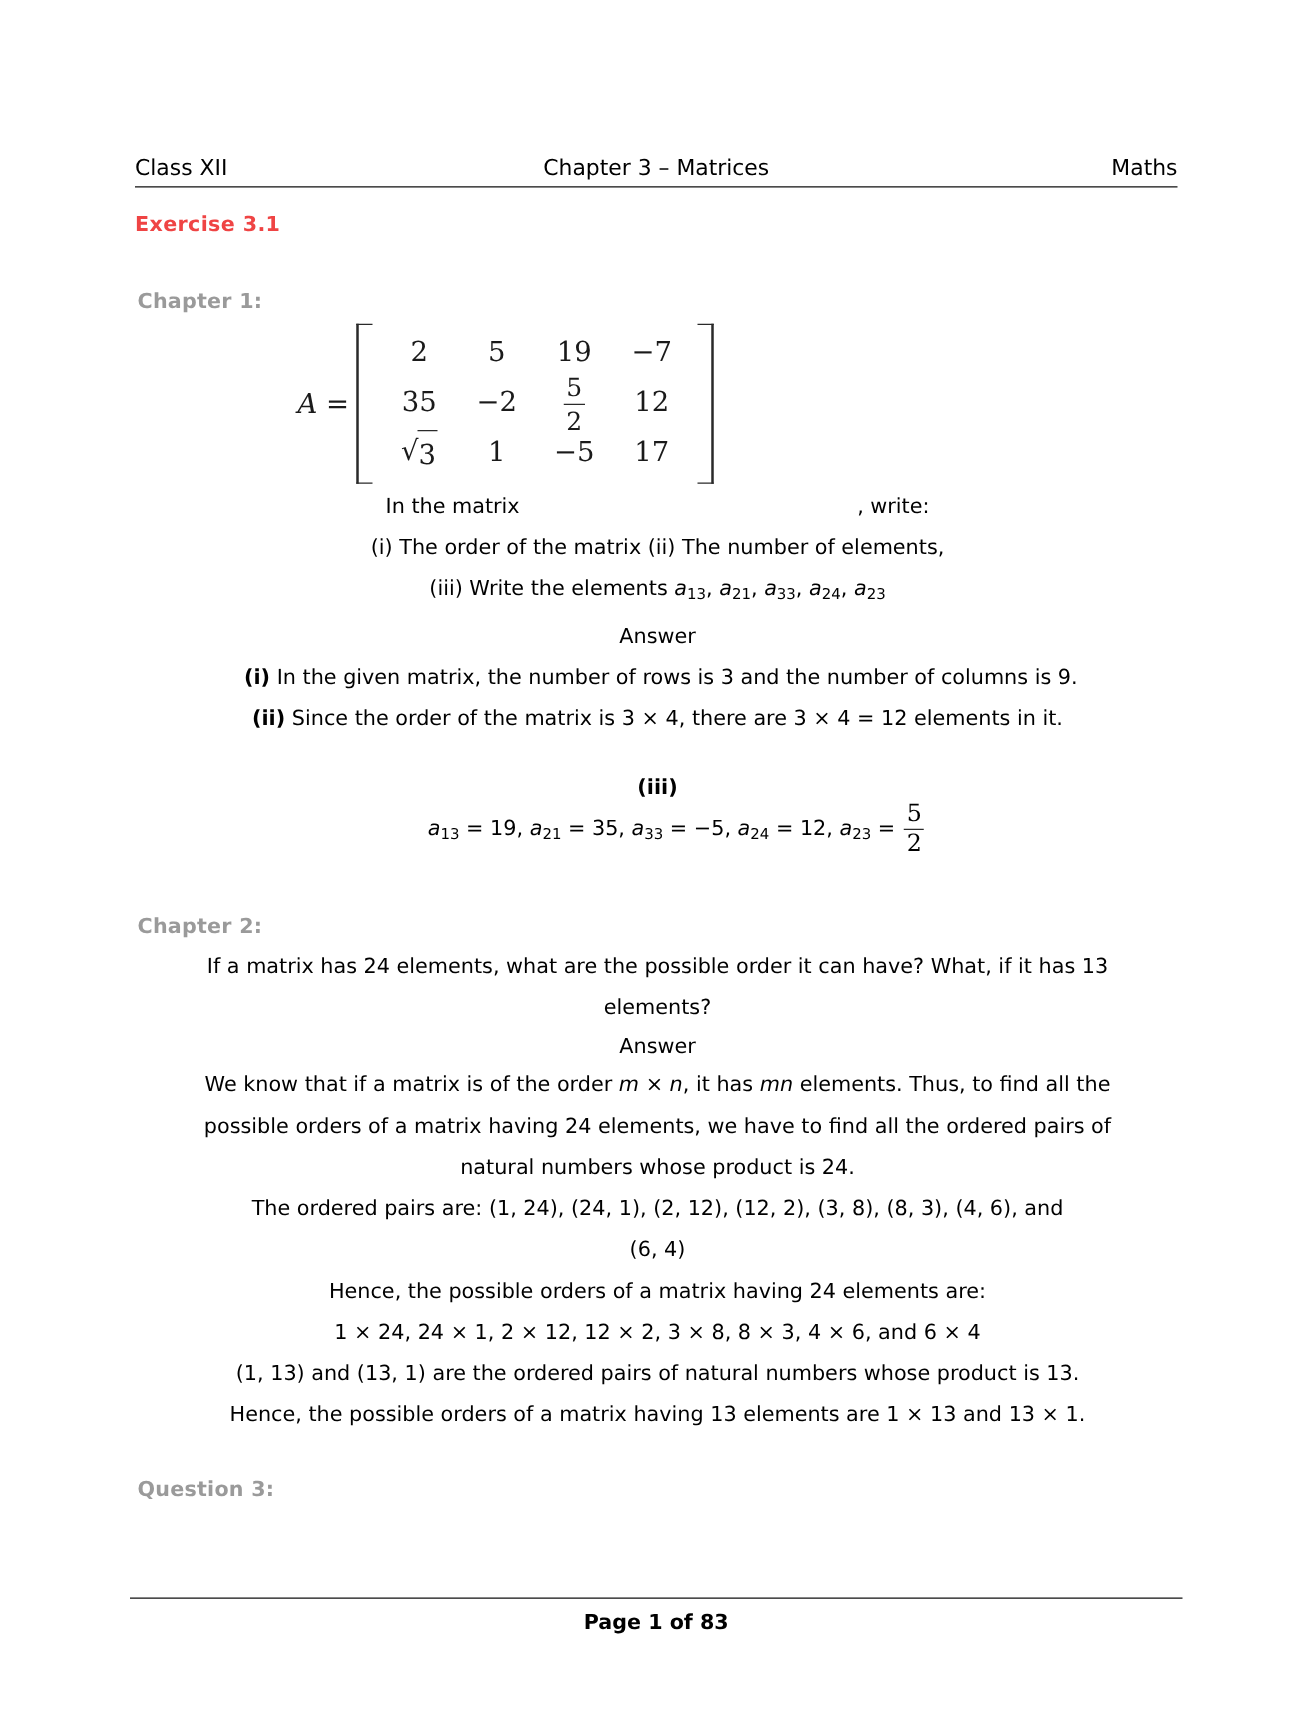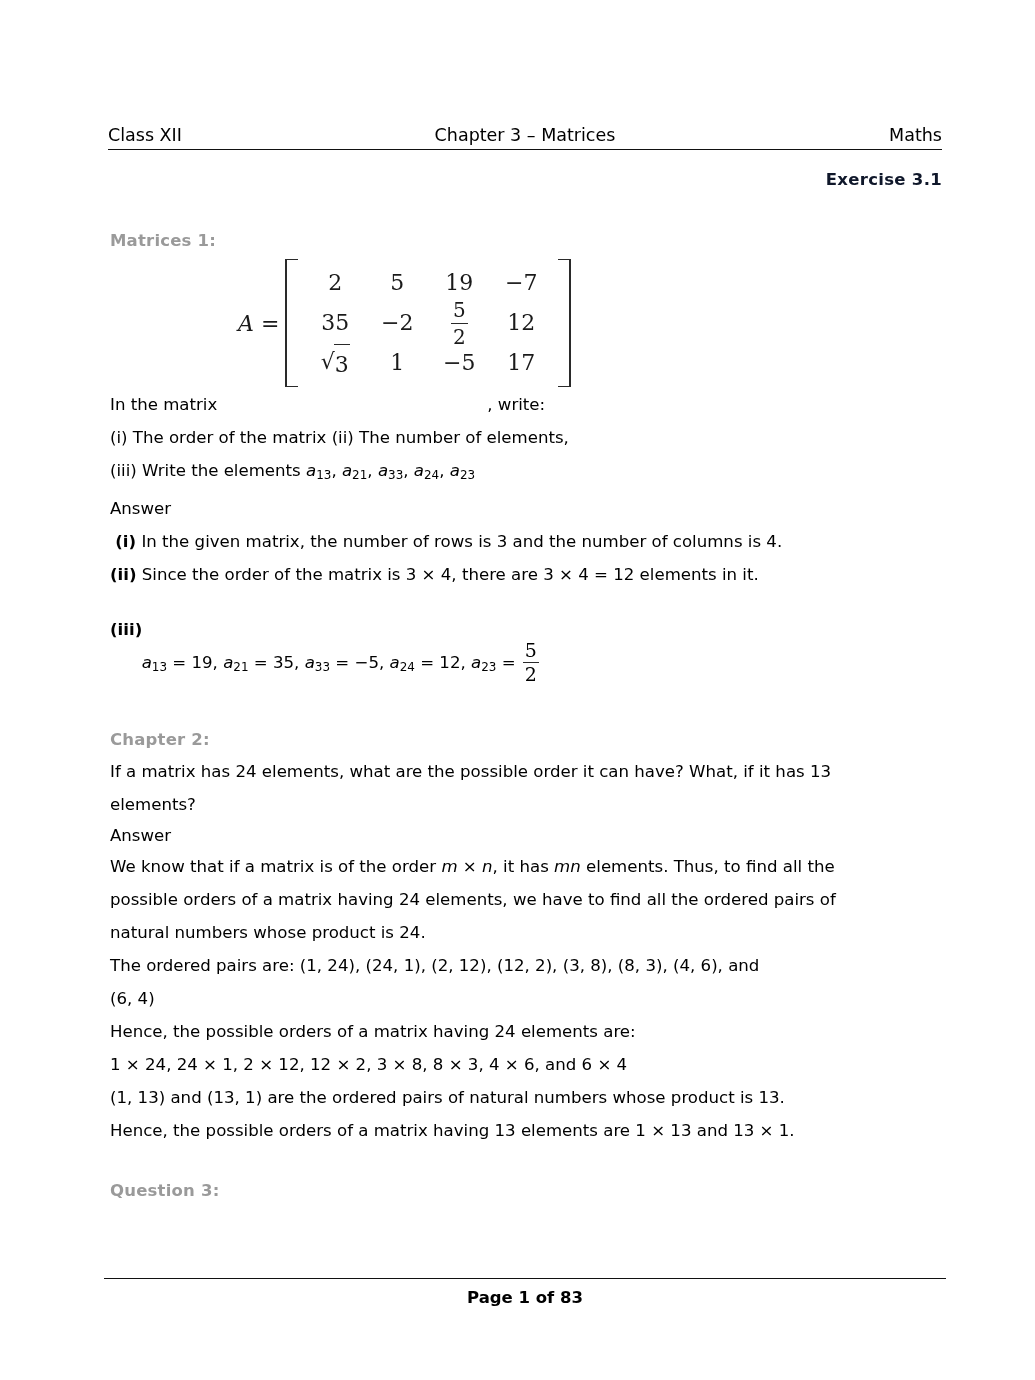--- a/index.html
+++ b/index.html
@@ -49,24 +49,24 @@
     height: 0;
     border-top: 1.6px solid #111;
   }
 
   
   .exercise-title {
     position: absolute;
     left: 108px;
     top: 154px;
     width: 834px;
-    text-align: right;
+    text-align: left;
     font-size: 16.5px;
     font-weight: bold;
-    color: #0f172a;
+    color: #ef4444;
     letter-spacing: .3px;
   }
 
   
   .content {
     position: absolute;
     left: 110px;
     top: 215px;
     width: 832px;
   }
@@ -75,20 +75,21 @@
     font-weight: bold;
     color: #9a9a9a;
     letter-spacing: .2px;
     margin: 0 0 6px 0;
   }
   .line {
     font-size: 16.6px;
     line-height: 33px;
     margin: 0;
     white-space: pre-wrap;
+    text-align: center;
   }
   .line.tight { line-height: 29px; }
   .spacer-md { height: 22px; }
   .spacer-lg { height: 34px; }
   b.lbl { font-weight: bold; }
   i.it { font-style: italic; }
   .sub {
     font-size: 0.72em;
     vertical-align: -0.28em;
     font-style: normal;
@@ -224,33 +225,33 @@
     <span class="header-left">Class XII</span>
     <span class="header-center">Chapter 3 – Matrices</span>
     <span class="header-right">Maths</span>
   </div>
   <div class="header-rule"></div>
 
   <div class="exercise-title">Exercise 3.1</div>
 
   <div class="content">
 
-    <div class="q-head">Matrices 1:</div>
+    <div class="q-head">Chapter 1:</div>
 
     <div style="height:132px"></div>
 
     <p class="line"><span>In the matrix</span><span style="display:inline-block;width:270px"></span><span>, write:</span></p>
 
     <p class="line">(i) The order of the matrix (ii) The number of elements,</p>
 
     <p class="line"><span>(iii) Write the elements </span><i class="mi">a<span class="sub">13</span></i>, <i class="mi">a<span class="sub">21</span></i>, <i class="mi">a<span class="sub">33</span></i>, <i class="mi">a<span class="sub">24</span></i>, <i class="mi">a<span class="sub">23</span></i></p>
 
     <p class="line">Answer</p>
 
-    <p class="line">&nbsp;<b class="lbl">(i)</b><span> In the given matrix, the number of rows is 3 and the number of columns is 4.</span></p>
+    <p class="line">&nbsp;<b class="lbl">(i)</b><span> In the given matrix, the number of rows is 3 and the number of columns is 9.</span></p>
 
 
     <p class="line"><b class="lbl">(ii)</b><span> Since the order of the matrix is 3 × 4, there are 3 × 4 = 12 elements in it.</span></p>
 
     <div class="spacer-md"></div>
 
     <p class="line"><b class="lbl">(iii)</b>
       <i class="mi">a<span class="sub">13</span></i><span> = 19, </span><i class="mi">a<span class="sub">21</span></i><span> = 35, </span><i class="mi">a<span class="sub">33</span></i><span> = −5, </span><i class="mi">a<span class="sub">24</span></i><span> = 12, </span><i class="mi">a<span class="sub">23</span></i><span> = </span><span class="frac-inline"><span class="num">5</span><span class="bar"></span><span class="den">2</span></span></p>
 
     <div class="spacer-lg"></div>

